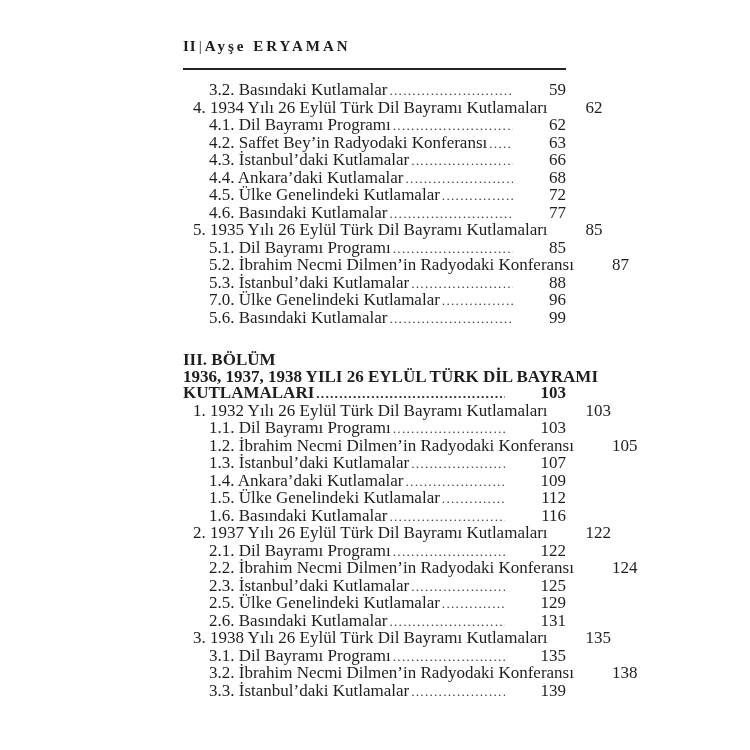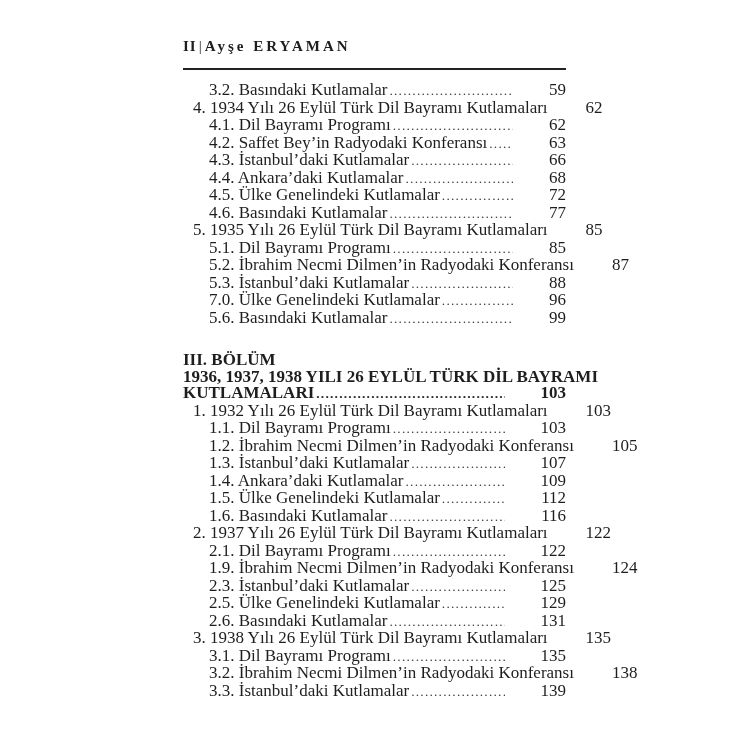--- a/index.html
+++ b/index.html
@@ -202,21 +202,21 @@
     <span class="title">2. 1937 Yılı 26 Eylül Türk Dil Bayramı Kutlamaları</span>
     <span class="leader"></span>
     <span class="page-num">122</span>
   </div>
       <div class="toc-row lvl2">
     <span class="title">2.1. Dil Bayramı Programı</span>
     <span class="leader"></span>
     <span class="page-num">122</span>
   </div>
       <div class="toc-row lvl2">
-    <span class="title">1.9. İbrahim Necmi Dilmen’in Radyodaki Konferansı</span>
+    <span class="title">2.2. İbrahim Necmi Dilmen’in Radyodaki Konferansı</span>
     <span class="leader"></span>
     <span class="page-num">124</span>
   </div>
       <div class="toc-row lvl2">
     <span class="title">2.3. İstanbul’daki Kutlamalar</span>
     <span class="leader"></span>
     <span class="page-num">125</span>
   </div>
       <div class="toc-row lvl2">
     <span class="title">2.5. Ülke Genelindeki Kutlamalar</span>

